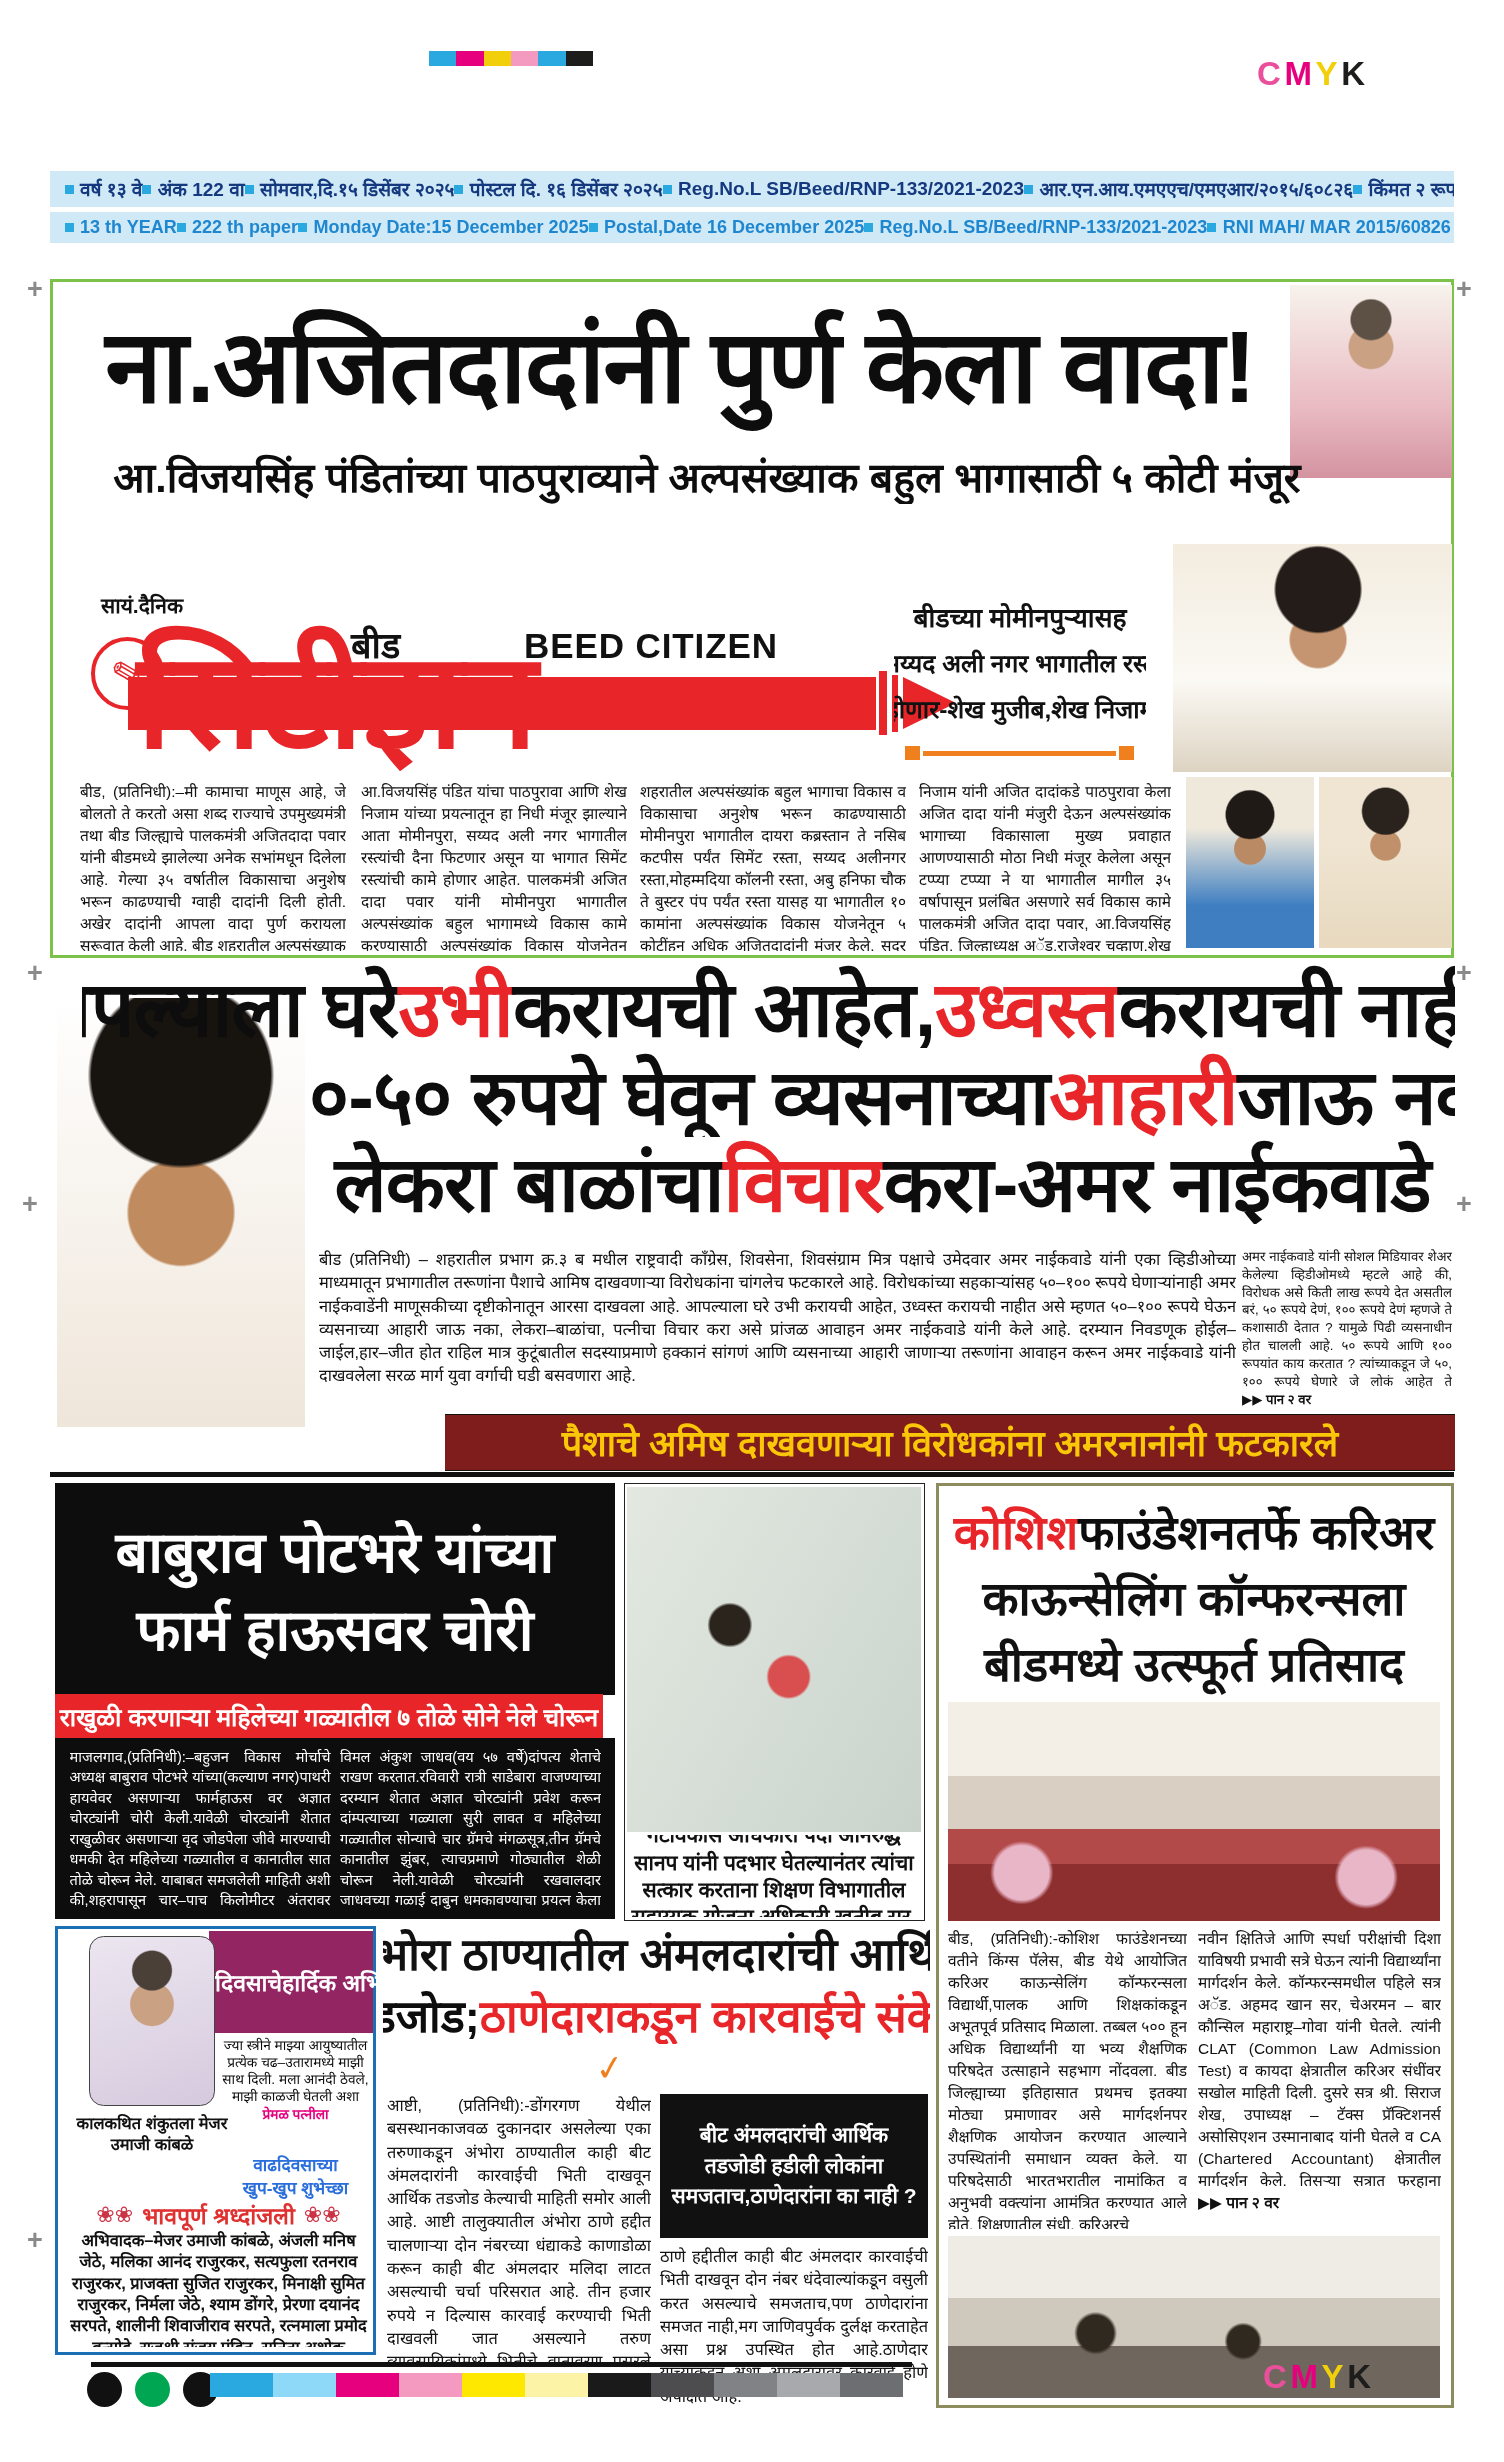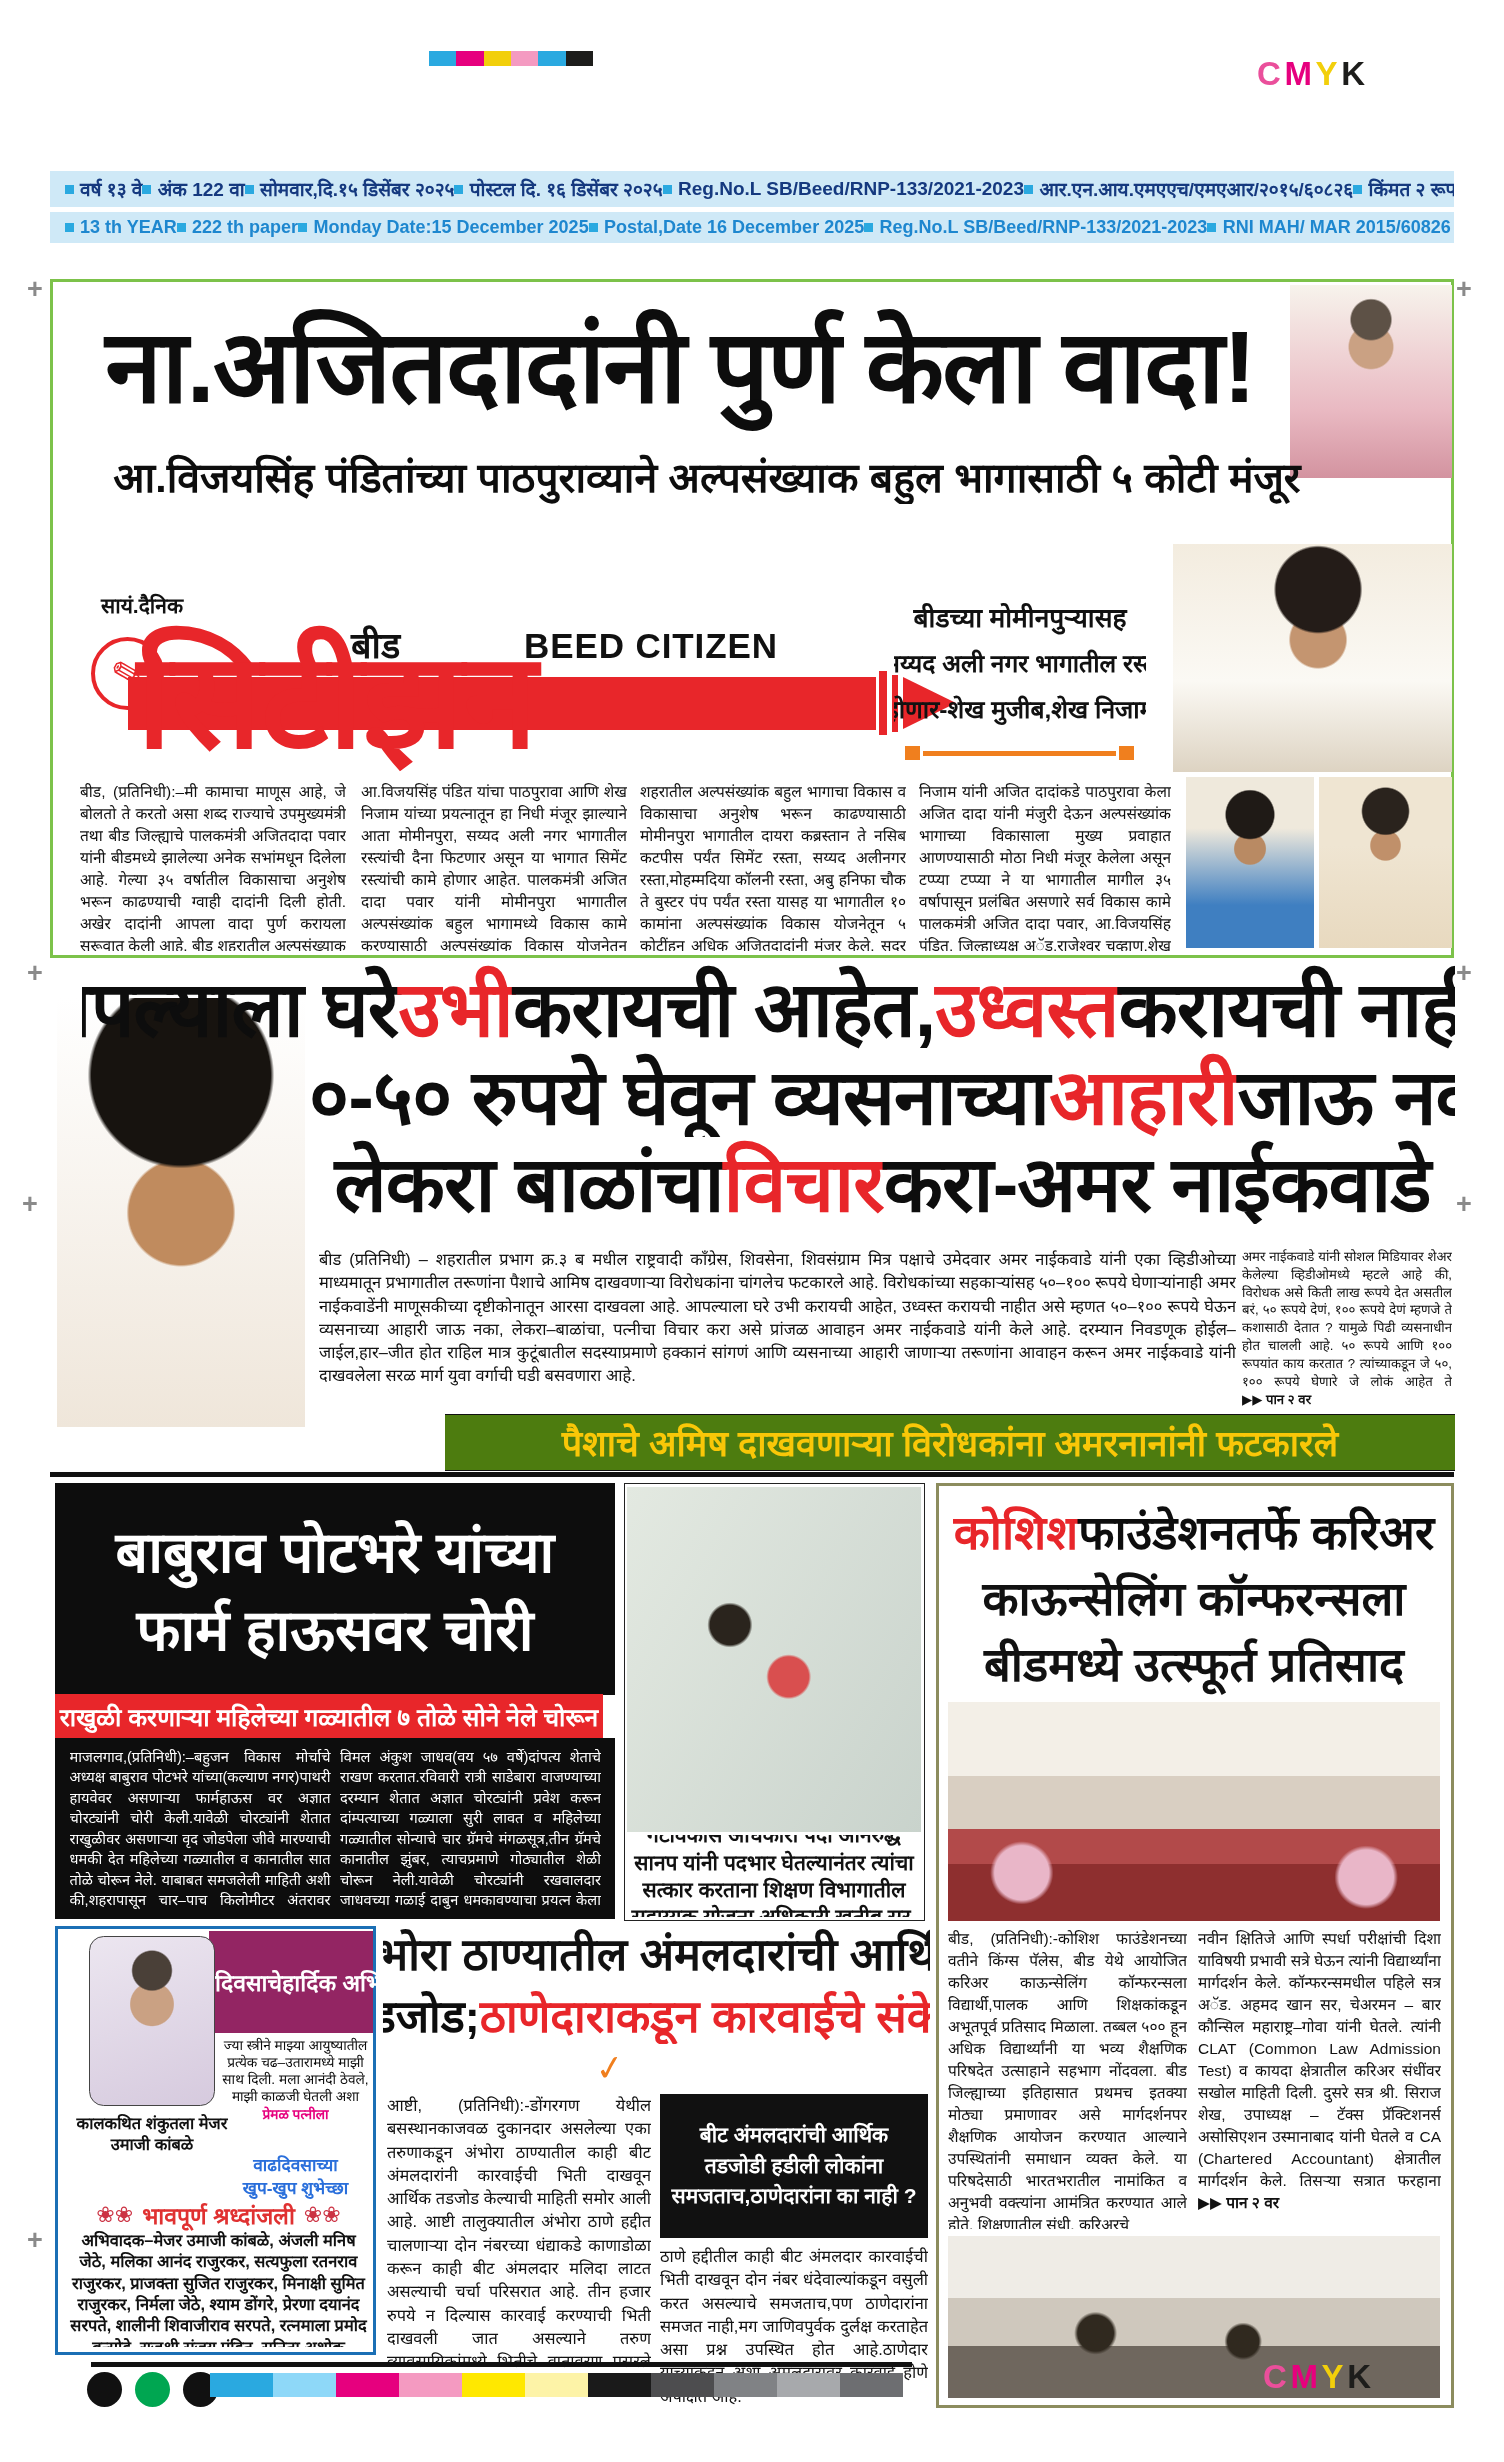--- a/index.html
+++ b/index.html
@@ -165,21 +165,21 @@
     <span class="sg-r">आहारी</span>
     <span class="sg-k"> जाऊ नका,</span>
   </div>
 <div class="abs ctr" style="left:310px;top:1138px;width:1145px;height:86px;font-size:77px;font-weight:900;letter-spacing:-0.9px;white-space:nowrap;overflow:hidden">
     <span class="sg-k">लेकरा बाळांचा </span>
     <span class="sg-r">विचार</span>
     <span class="sg-k"> करा-अमर नाईकवाडे</span>
   </div>
 <div class="abs txt" style="left:319px;top:1248px;width:917px;height:164px;font-size:16.4px;line-height:1.42">बीड (प्रतिनिधी) – शहरातील प्रभाग क्र.३ ब मधील राष्ट्रवादी काँग्रेस, शिवसेना, शिवसंग्राम मित्र पक्षाचे उमेदवार अमर नाईकवाडे यांनी एका व्हिडीओच्या माध्यमातून प्रभागातील तरूणांना पैशाचे आमिष दाखवणाऱ्या विरोधकांना चांगलेच फटकारले आहे. विरोधकांच्या सहकाऱ्यांसह ५०–१०० रूपये घेणाऱ्यांनाही अमर नाईकवाडेंनी माणूसकीच्या दृष्टीकोनातून आरसा दाखवला आहे. आपल्याला घरे उभी करायची आहेत, उध्वस्त करायची नाहीत असे म्हणत ५०–१०० रूपये घेऊन व्यसनाच्या आहारी जाऊ नका, लेकरा–बाळांचा, पत्नीचा विचार करा असे प्रांजळ आवाहन अमर नाईकवाडे यांनी केले आहे. दरम्यान निवडणूक होईल–जाईल,हार–जीत होत राहिल मात्र कुटूंबातील सदस्याप्रमाणे हक्कानं सांगणं आणि व्यसनाच्या आहारी जाणाऱ्या तरूणांना आवाहन करून अमर नाईकवाडे यांनी दाखवलेला सरळ मार्ग युवा वर्गाची घडी बसवणारा आहे.</div>
 <div class="abs txt" style="left:1242px;top:1248px;width:210px;height:164px;font-size:13.2px;line-height:1.35"><span>अमर नाईकवाडे यांनी सोशल मिडियावर शेअर केलेल्या व्हिडीओमध्ये म्हटले आहे की, विरोधक असे किती लाख रूपये देत असतील बरं, ५० रूपये देणं, १०० रूपये देणं म्हणजे ते कशासाठी देतात ? यामुळे पिढी व्यसनाधीन होत चालली आहे. ५० रूपये आणि १०० रूपयांत काय करतात ? त्यांच्याकडून जे ५०, १०० रूपये घेणारे जे लोकं आहेत ते</span> <span class="jmp">▶▶ पान २ वर</span></div>
-<div class="abs ctr" style="left:445px;top:1414px;width:1010px;height:57px;background:#4d7c0f;border-top:1.8px solid #111;border-bottom:1.8px solid #111;font-size:36px;font-weight:900;color:#f9c708;white-space:nowrap;overflow:hidden">पैशाचे अमिष दाखवणाऱ्या विरोधकांना अमरनानांनी फटकारले</div>
+<div class="abs ctr" style="left:445px;top:1414px;width:1010px;height:57px;background:#7f1d1d;border-top:1.8px solid #111;border-bottom:1.8px solid #111;font-size:36px;font-weight:900;color:#f9c708;white-space:nowrap;overflow:hidden">पैशाचे अमिष दाखवणाऱ्या विरोधकांना अमरनानांनी फटकारले</div>
 <div class="abs" style="left:50px;top:1472px;width:1404px;height:4.6px;background:#111"></div>
 
 <div class="abs" style="left:55px;top:1483px;width:560px;height:212px;background:#0d0d0d;display:flex;flex-direction:column;align-items:center;justify-content:center">
   <div style="color:#fff;font-size:57px;font-weight:900;white-space:nowrap">बाबुराव पोटभरे यांच्या</div>
   <div style="color:#fff;font-size:57px;font-weight:900;white-space:nowrap">फार्म हाऊसवर चोरी</div>
 </div>
 <div class="abs ctr" style="left:55px;top:1694px;width:548px;height:44px;background:#e8262a;color:#fff;font-size:24.6px;font-weight:bold;white-space:nowrap;overflow:hidden">राखुळी करणाऱ्या महिलेच्या गळ्यातील ७ तोळे सोने नेले चोरून</div>
 <div class="abs" style="left:55px;top:1738px;width:560px;height:181px;background:#0d0d0d">
   <div class="abs txt" style="left:14.6px;top:9px;width:261px;height:162px;font-size:14.6px;line-height:1.4;color:#fff">माजलगाव,(प्रतिनिधी):–बहुजन विकास मोर्चाचे अध्यक्ष बाबुराव पोटभरे यांच्या(कल्याण नगर)पाथरी हायवेवर असणाऱ्या फार्महाऊस वर अज्ञात चोरट्यांनी चोरी केली.यावेळी चोरट्यांनी शेतात राखुळीवर असणाऱ्या वृद जोडपेला जीवे मारण्याची धमकी देत महिलेच्या गळ्यातील व कानातील सात तोळे चोरून नेले. याबाबत समजलेली माहिती अशी की,शहरापासून चार–पाच किलोमीटर अंतरावर राष्ट्रीय महामार्ग बाबुराव पोटभर यांचे फार्म हाऊस आहे.शेतात राखुळी करण्यासाठी अंकुश मसाजी जाधव (वय ६५ वर्षे) व</div>
   <div class="abs txt" style="left:285px;top:9px;width:261px;height:162px;font-size:14.6px;line-height:1.4;color:#fff">विमल अंकुश जाधव(वय ५७ वर्षे)दांपत्य शेताचे राखण करतात.रविवारी रात्री साडेबारा वाजण्याच्या दरम्यान शेतात अज्ञात चोरट्यांनी प्रवेश करून दांम्पत्याच्या गळ्याला सुरी लावत व महिलेच्या गळ्यातील सोन्याचे चार ग्रॅमचे मंगळसूत्र,तीन ग्रॅमचे कानातील झुंबर, त्याचप्रमाणे गोठ्यातील शेळी चोरून नेली.यावेळी चोरट्यांनी रखवालदार जाधवच्या गळाई दाबुन धमकावण्याचा प्रयत्न केला अशी माहिती कळते.दरम्यान अज्ञात चोरट्याविरोधात ग्रामीण पोलिसात गुन्हा दाखल करण्यात आला आहे.</div>

